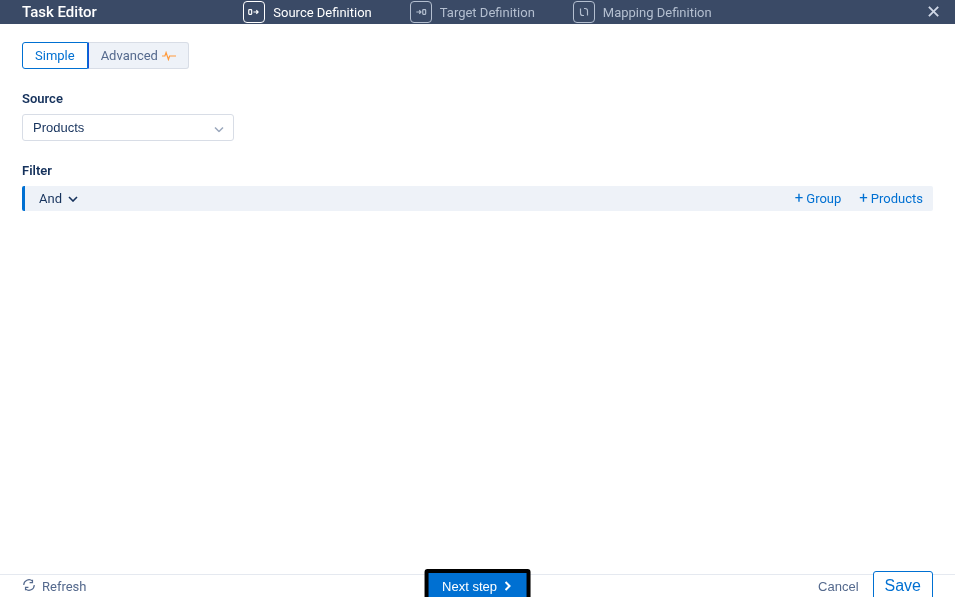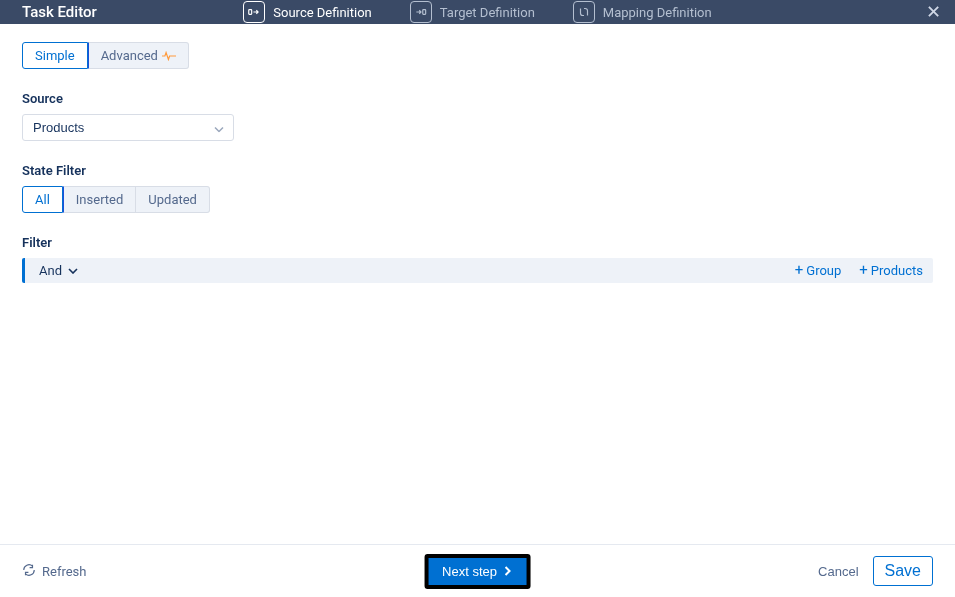--- a/index.html
+++ b/index.html
@@ -170,21 +170,21 @@
   
   .pulse-icon {
     display: inline-block;
   }
   .pulse-icon svg { width: 14px; height: 10px; display: block; }
 
   
   .footer {
     flex: 0 0 auto;
     border-top: 1px solid #e5e9f0;
-    height: 53px;
+    height: 23px;
     display: flex;
     align-items: center;
     padding: 0 22px;
     justify-content: space-between;
   }
   .refresh {
     display: flex;
     align-items: center;
     gap: 6px;
     color: #54698d;
@@ -292,34 +292,20 @@
     <div class="select-wrap">
       <button class="select-input">Products</button>
       <span class="select-caret">
         <svg width="10" height="6" viewBox="0 0 10 6">
             <path d="M1 1l4 4 4-4" fill="none" stroke="currentColor" stroke-width="1.5"></path>
           </svg>
       </span>
     </div>
   </div>
 
-  <div class="section">
-    <div class="section-label">State Filter</div>
-    <div class="segmented">
-      <div class="seg-btn active">
-        <span>All</span>
-      </div>
-      <div class="seg-btn">
-        <span>Inserted</span>
-      </div>
-      <div class="seg-btn">
-        <span>Updated</span>
-      </div>
-    </div>
-  </div>
 
   <div class="section">
     <div class="section-label">Filter</div>
     <div class="filter-bar">
       <div class="filter-left">
         <span>And</span>
         <span class="filter-caret">
           <svg width="10" height="6" viewBox="0 0 10 6">
               <path d="M1 1l4 4 4-4" fill="none" stroke="currentColor" stroke-width="1.6"></path>
             </svg>

